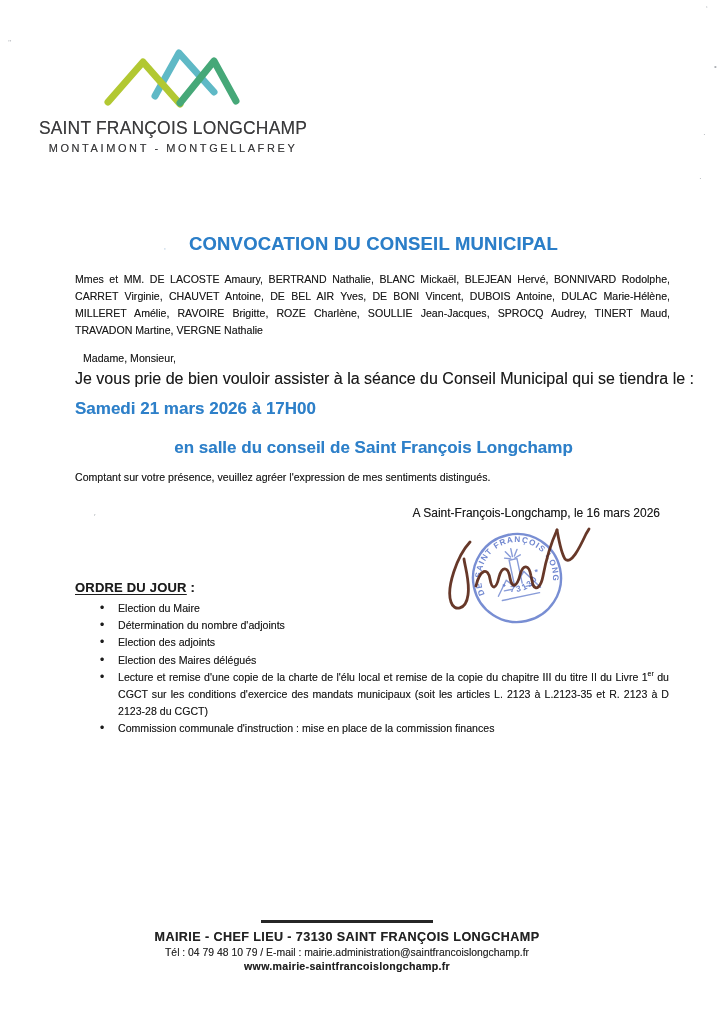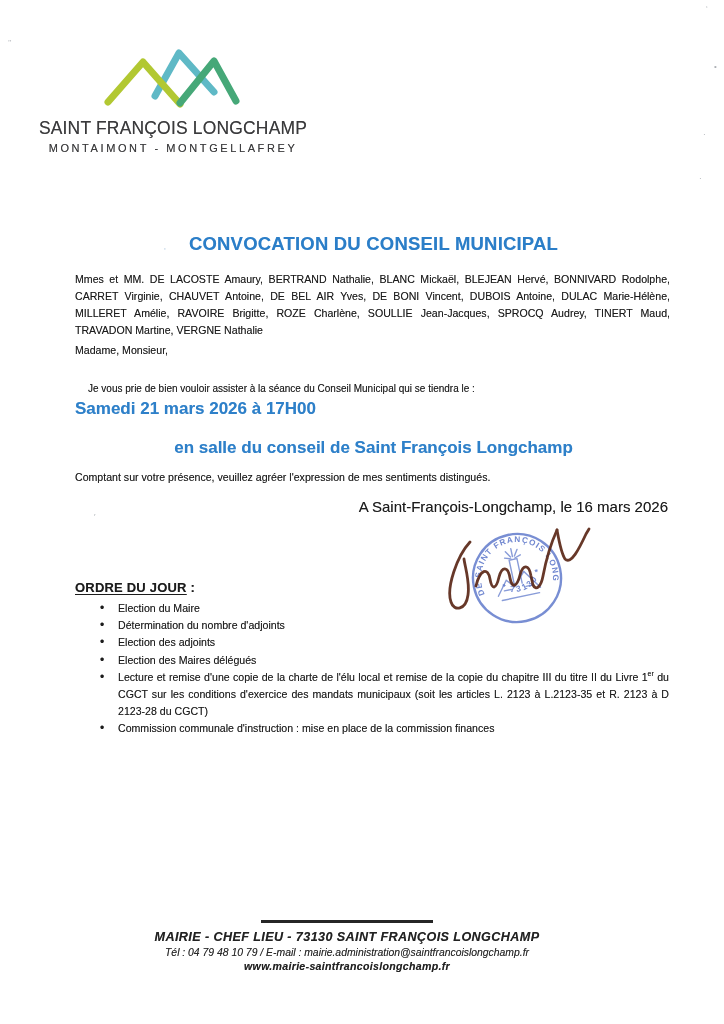--- a/index.html
+++ b/index.html
@@ -25,33 +25,33 @@
 
   
   .doc-title{
     position:absolute;left:75px;right:52px;top:233px;text-align:center;
     font-size:18.5px;font-weight:700;color:#2b7ec8;letter-spacing:0.2px;
   }
   .recipients{
     position:absolute;left:75px;right:54px;top:271px;margin:0;
     font-size:10.6px;line-height:17px;text-align:justify;
   }
-  .salutation{position:absolute;left:75px;top:344px;margin:0;font-size:10.6px;}
-  .intro{position:absolute;left:75px;top:370px;margin:13px;font-size:10px;}
+  .salutation{position:absolute;left:75px;top:344px;margin:8px;font-size:10.6px;}
+  .intro{position:absolute;left:75px;top:370px;margin:0;font-size:16px;}
   .session-date{
     position:absolute;left:75px;right:52px;top:399px;text-align:left;
     font-size:17px;font-weight:700;color:#2e80c9;
   }
   .session-place{
     position:absolute;left:75px;right:52px;top:438px;text-align:center;
     font-size:17px;font-weight:700;color:#2e80c9;
   }
   .closing{position:absolute;left:75px;top:471px;margin:0;font-size:10.6px;}
   .dateline{
-    position:absolute;right:52px;top:494px;margin:4px;font-size:15px;text-align:right;
+    position:absolute;right:52px;top:494px;margin:12px;font-size:12px;text-align:right;
   }
 
   
   .stamp-wrap{position:absolute;left:465px;top:526px;width:104px;height:104px;
     transform:rotate(-12deg);opacity:0.88;}
   .signature-wrap{position:absolute;left:438px;top:514px;width:170px;height:120px;}
 
   
   .agenda-heading{
     position:absolute;left:75px;top:580px;font-size:13px;font-weight:700;
@@ -59,21 +59,21 @@
   }
   .agenda-heading .u{text-decoration:underline;text-underline-offset:2px;}
   .agenda-list{position:absolute;left:100px;right:55px;top:600px;}
   .agenda-item{display:flex;font-size:10.6px;line-height:17.2px;}
   .agenda-item .bullet{width:18px;flex:0 0 18px;text-align:left;}
   .agenda-item .bullet::before{content:"\2022";font-size:12px;}
   .agenda-item .item-text{flex:1;text-align:justify;}
   .agenda-item sup{font-size:7px;vertical-align:super;line-height:0;}
 
   
-  .footer{position:absolute;left:60px;width:574px;top:920px;text-align:center;font-style:italic;}
+  .footer{position:absolute;left:60px;width:574px;top:920px;text-align:center;}
   .footer-rule{width:172px;height:2.5px;background:#262626;margin:0 auto 7px auto;}
   .footer-line1{font-size:12.6px;font-weight:700;letter-spacing:0.4px;color:#222;}
   .footer-line2{font-size:10.4px;margin-top:3px;color:#2a2a2a;}
   .footer-line3{font-size:10.6px;font-weight:700;margin-top:2px;letter-spacing:0.3px;color:#222;}
 
   
   .speck{position:absolute;color:#8a8f96;font-size:8px;opacity:0.7;}
 </style>
 </head>
 <body>

